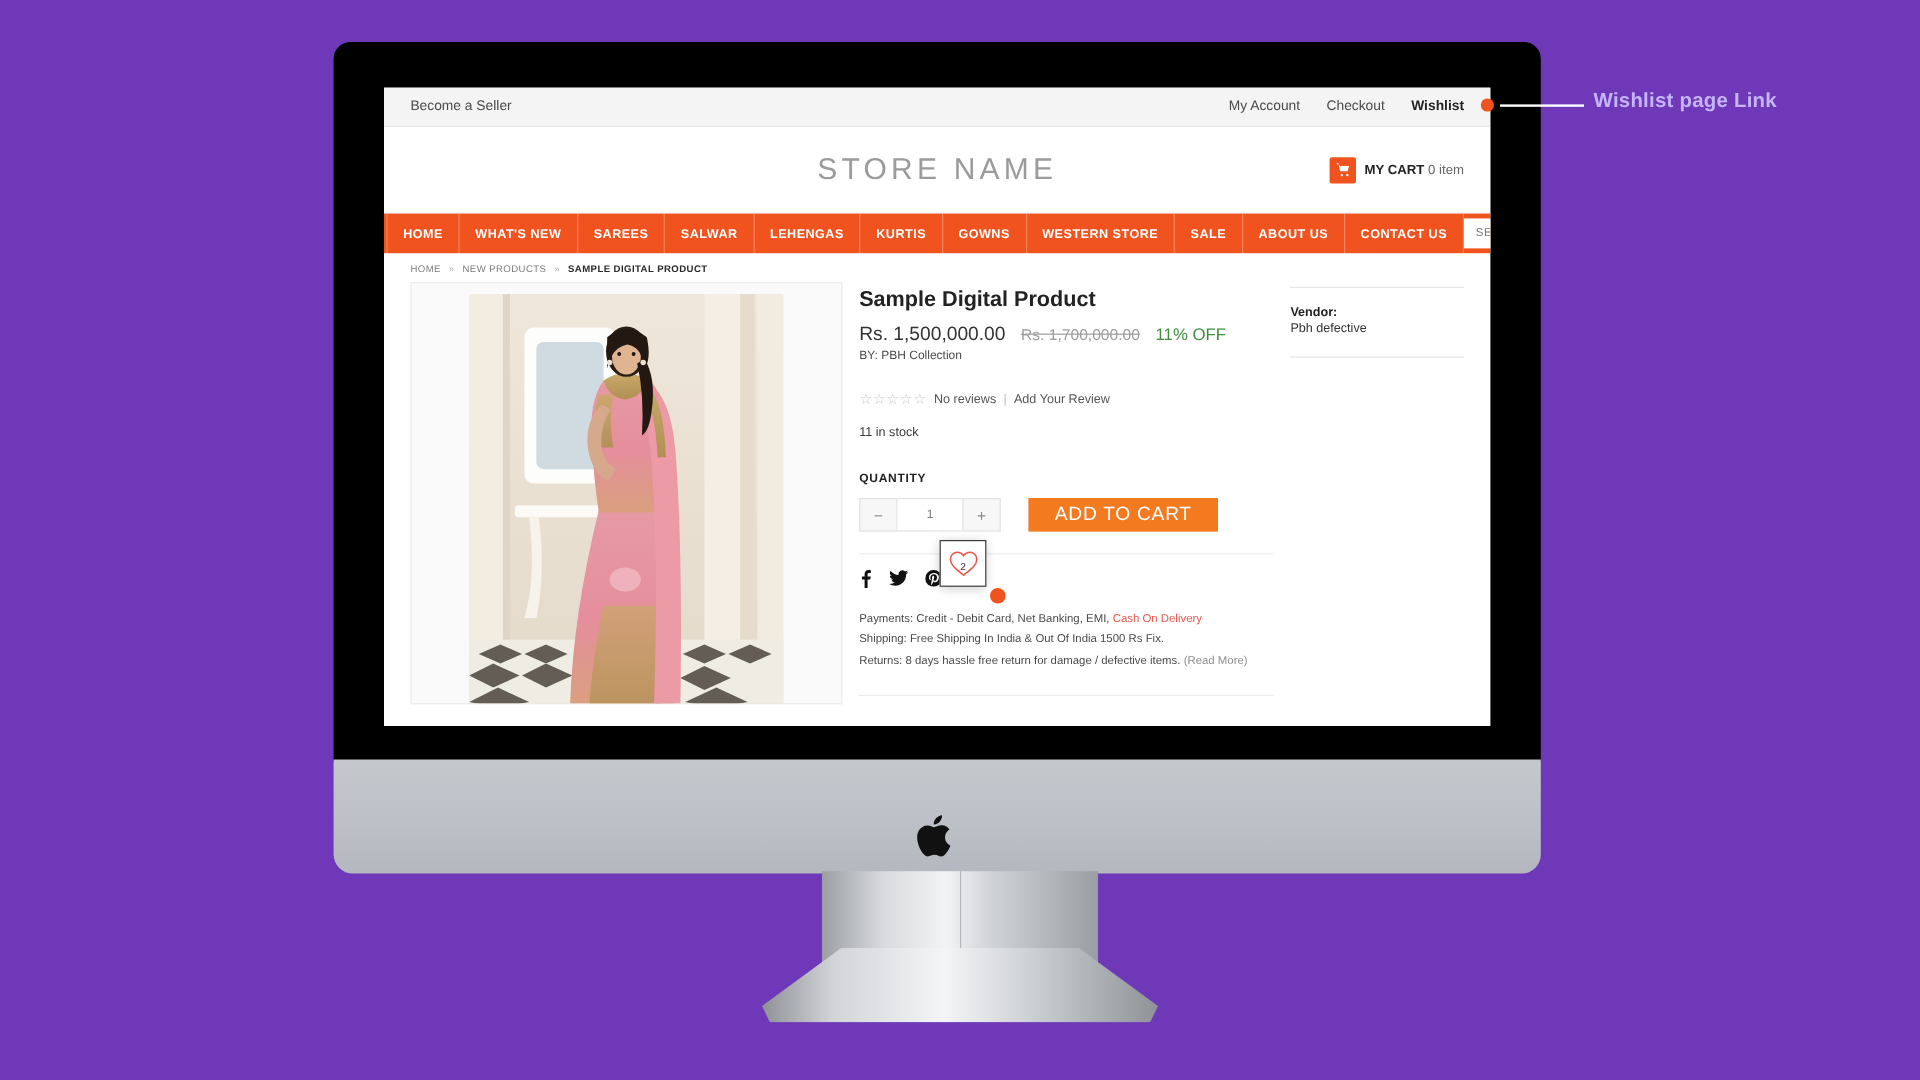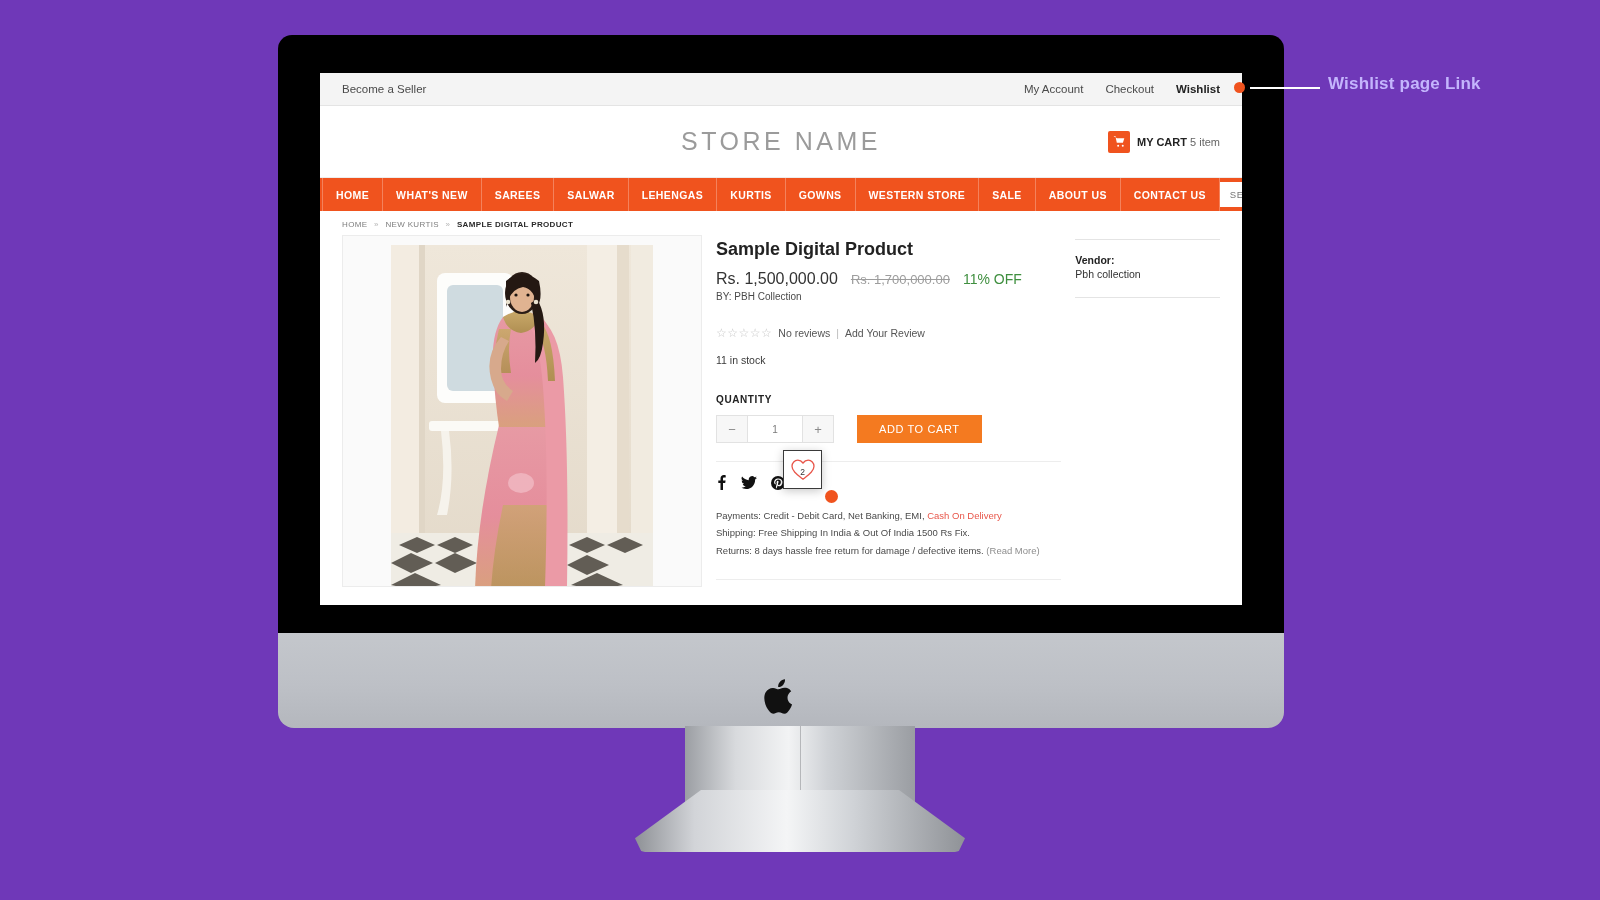--- a/index.html
+++ b/index.html
@@ -143,21 +143,21 @@
     display:flex; align-items:center; justify-content:center;
     font-size: 13px; color: #8a8a8a; cursor: pointer;
   }
   .qfield {
     width: 54px; height: 28px; border: 1px solid #e2e2e2; border-left: none; border-right: none;
     text-align: center; font-size: 10px; color: #7a7a7a;
     background: #fff; font-family: "Liberation Sans", sans-serif;
   }
   .addcart {
     margin-left: 23px; height: 28px; padding: 0 22px; background: #f47a20;
-    color: #fff; border: none; font-size: 11px; letter-spacing: .6px;
+    color: #fff; border: none; font-size: 16px; letter-spacing: .6px;
     cursor: pointer; font-family: "Liberation Sans", sans-serif;
   }
 
   .socialrow {
     margin-top: 18px; border-top: 1px solid #ededed; padding-top: 12px;
     display: flex; align-items: center; gap: 14px; position: relative; height: 32px;
   }
   .sicon { font-size: 15px; color: #111; cursor: pointer; line-height: 1; }
   .wishbtn {
     position: absolute; left: 67px; top: -12px;
@@ -238,21 +238,21 @@
       <div class="cartbox">
         <span class="cart-icon">
           <svg width="13" height="13" viewBox="0 0 24 24" fill="#ffffff">
             <path d="M1 2h3.4l2.6 12.2h11.3l2.6-8.2H7.2"></path>
             <circle cx="9.5" cy="20" r="1.8"></circle>
             <circle cx="18" cy="20" r="1.8"></circle>
           </svg>
         </span>
         <span class="cart-text">
           <b>MY CART</b>
-          <span>5 item</span>
+          <span>0 item</span>
         </span>
       </div>
     </div>
 
     <div class="mainnav">
       <div class="item">HOME</div>
       <div class="item">WHAT'S NEW</div>
       <div class="item">SAREES</div>
       <div class="item">SALWAR</div>
       <div class="item">LEHENGAS</div>
@@ -263,21 +263,21 @@
       <div class="item">ABOUT US</div>
       <div class="item">CONTACT US</div>
       <div class="searchwrap">
         <input class="searchbox" type="text" placeholder="SEARCH..." style="">
       </div>
     </div>
 
     <div class="crumbs">
       <a href="#" style="color:#7d7d7d;text-decoration:none">HOME</a>
       <span class="sep">»</span>
-      <a href="#" style="color:#7d7d7d;text-decoration:none">NEW KURTIS</a>
+      <a href="#" style="color:#7d7d7d;text-decoration:none">NEW PRODUCTS</a>
       <span class="sep">»</span>
       <span class="cur">SAMPLE DIGITAL PRODUCT</span>
     </div>
 
     <div class="content">
 
       <div class="colimg">
         <div class="product-frame">
           <div class="photo">
             <svg width="262" height="345" viewBox="0 0 262 345">
@@ -417,21 +417,21 @@
             <span>Returns: 8 days hassle free return for damage / defective items. </span><span class="readmore">(Read More)</span>
           </div>
         </div>
 
         <div class="related">RELATED PRODUCTS</div>
       </div>
 
       <div class="colside">
         <div class="rule"></div>
         <div class="vendorlabel">Vendor:</div>
-        <div class="vendorname">Pbh collection</div>
+        <div class="vendorname">Pbh defective</div>
         <div class="sidefoot"></div>
       </div>
 
     </div>
   </div>
 </div>
 
 <div id="chin">
   <svg id="apple-logo" viewBox="0 0 24 28" fill="#111">
     <path d="M16.6 14.6c0-3.1 2.5-4.6 2.6-4.7-1.4-2.1-3.6-2.4-4.4-2.4-1.9-.2-3.6 1.1-4.6 1.1-.9 0-2.4-1.1-4-1-2 0-3.9 1.2-5 3-2.1 3.7-.5 9.1 1.5 12.1 1 1.5 2.2 3.1 3.8 3.1 1.5-.1 2.1-1 3.9-1s2.4 1 4 1c1.6 0 2.7-1.5 3.7-3 1.2-1.7 1.6-3.4 1.7-3.5-.1 0-3.2-1.3-3.2-4.7zM13.6 5.3c.8-1 1.4-2.4 1.2-3.8-1.2.1-2.7.8-3.5 1.8-.8.9-1.5 2.3-1.3 3.7 1.3.1 2.7-.7 3.6-1.7z"></path>

